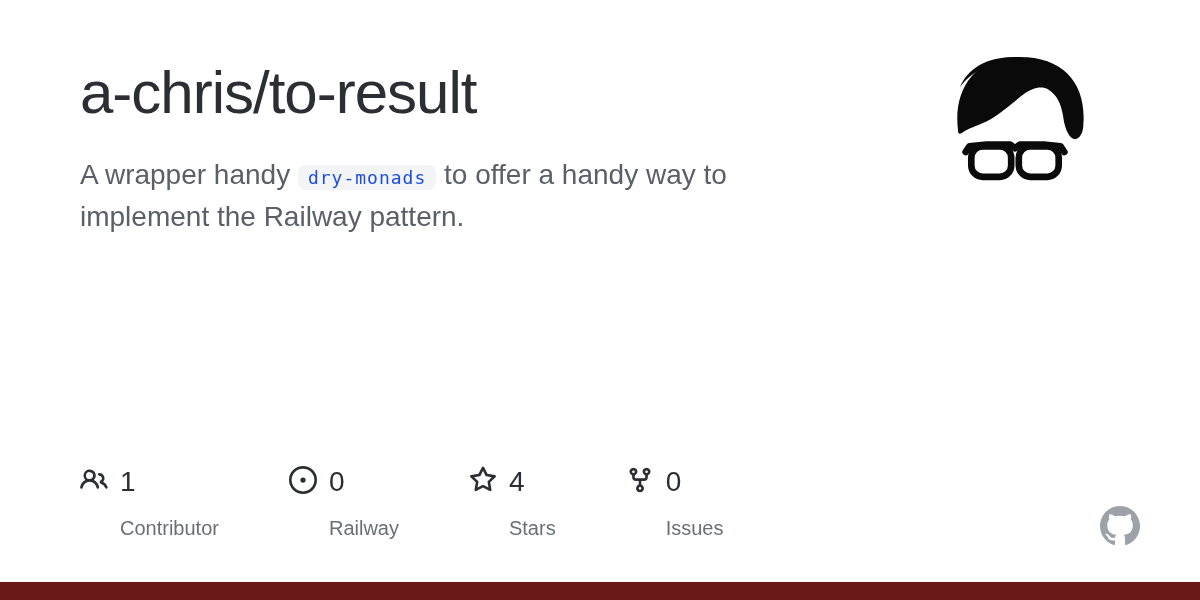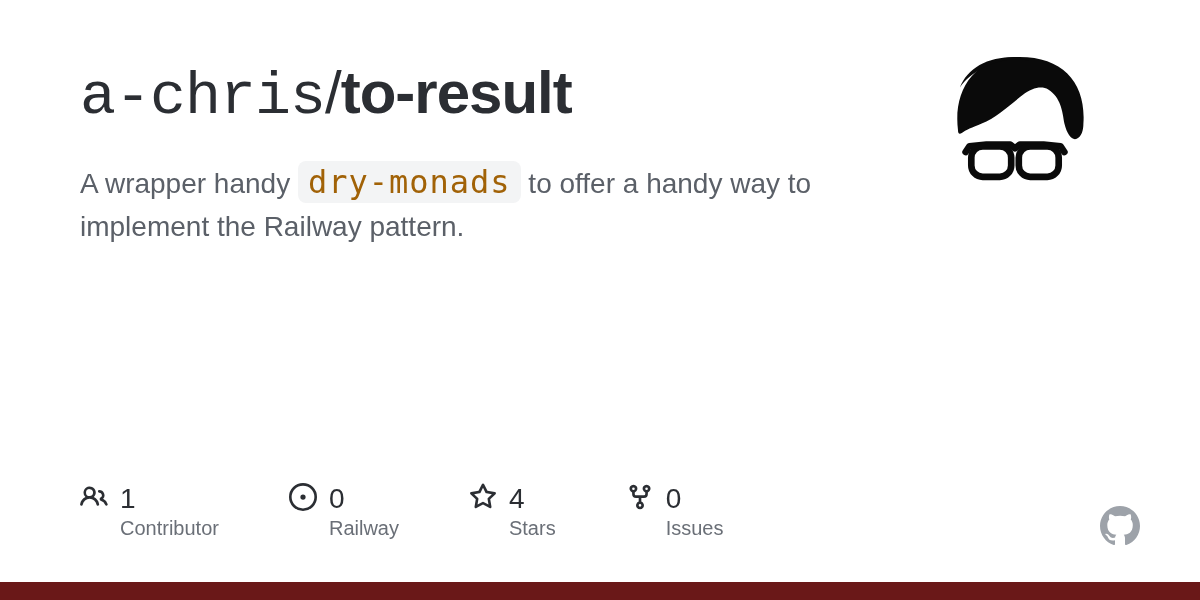--- a/index.html
+++ b/index.html
@@ -25,36 +25,36 @@
       flex: 1;
       max-width: 750px;
     }
     .title {
       font-size: 60px;
       font-weight: 400;
       color: #2b2e33;
       letter-spacing: -1px;
       line-height: 1.1;
     }
-    .title .owner { font-weight: 400; font-family: Liberation Mono, monospace; }
-    .title .repo { font-weight: 700; }
+    .title .owner { font-weight: 400; }
+    .title .repo { font-weight: 400; }
     .description {
       margin-top: 28px;
       font-size: 28px;
       color: #5b6068;
       line-height: 1.5;
       font-weight: 400;
     }
     .code-pill {
       font-family: ui-monospace, SFMono-Regular, Menlo, Consolas, monospace;
       background: #f3f4f5;
       padding: 2px 10px;
       border-radius: 8px;
-      font-size: 32px;
-      color: #a16207;
+      font-size: 18px;
+      color: #1d4ed8;
       letter-spacing: 1px;
     }
     .avatar-wrap {
       width: 190px;
       height: 190px;
       margin-top: -20px;
       margin-right: 10px;
     }
     .stats-row {
       position: absolute;
@@ -74,21 +74,21 @@
     }
     .stat-icon {
       color: #2b2e33;
     }
     .stat-value {
       font-size: 28px;
       color: #2b2e33;
       font-weight: 400;
     }
     .stat-label {
-      margin-top: 2px;
+      margin-top: 19px;
       margin-left: 40px;
       font-size: 20px;
       color: #6a6f77;
     }
     .github-logo {
       position: absolute;
       bottom: 50px;
       right: 60px;
       color: #9da2a9;
     }

